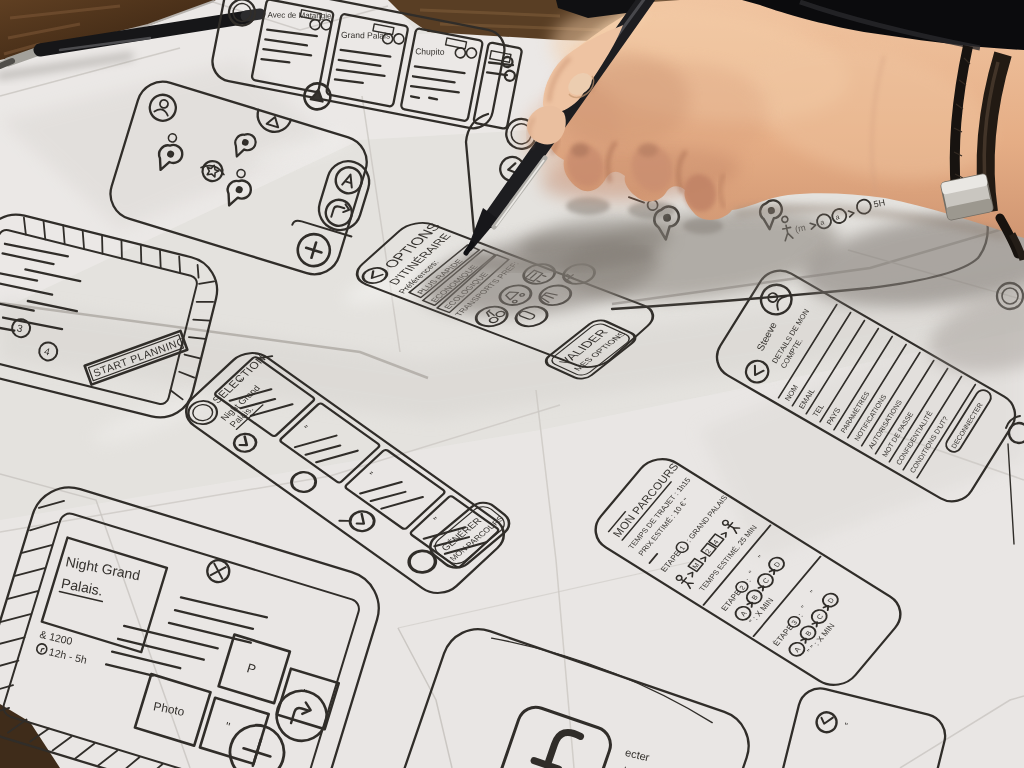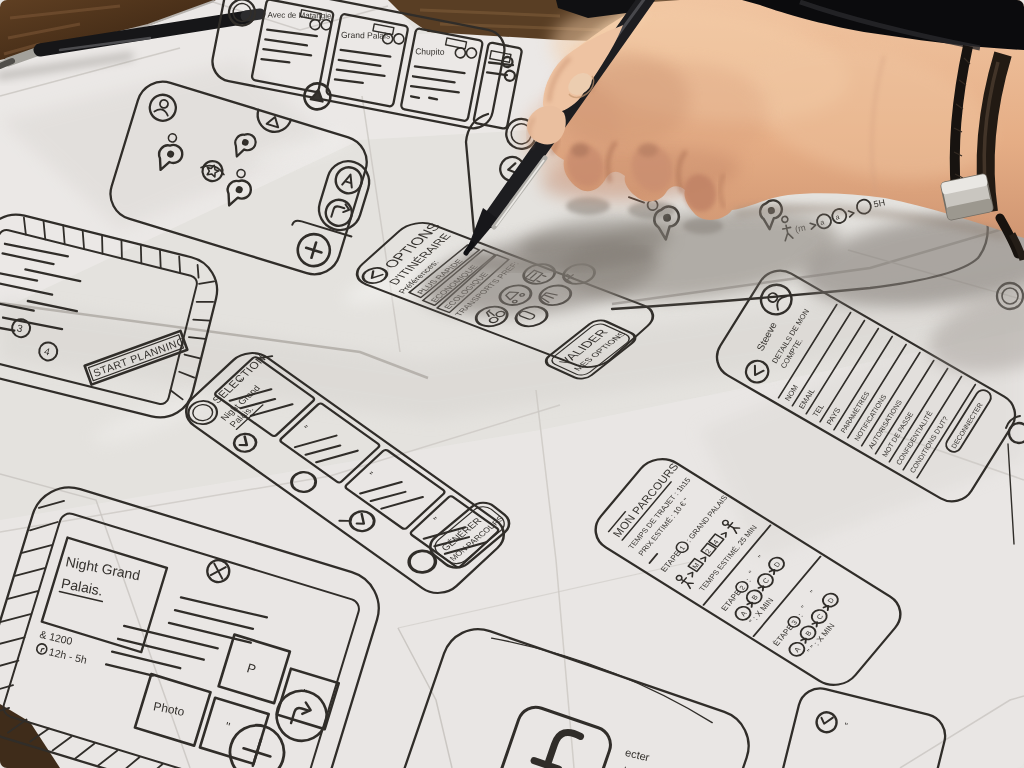--- a/index.html
+++ b/index.html
@@ -1,16 +1,16 @@
 <!DOCTYPE html>
 <html><head>
 <meta charset="utf-8">
 <style>
   html,body{margin:0;padding:0;background:#e6e4e1;}
-  #scene{width:1024px;height:768px;overflow:hidden;position:relative;font-family:"Liberation Sans",sans-serif;border-radius:7px;}
+  #scene{width:1024px;height:768px;overflow:hidden;position:relative;font-family:"Liberation Sans",sans-serif;}
   svg text{font-family:"Liberation Sans",sans-serif;fill:#34312d;}
 </style>
 </head>
 <body>
 <div id="scene">
 <svg width="1024" height="768" viewBox="0 0 1024 768">
 <defs>
   <linearGradient id="wood" x1="0" y1="0" x2="1" y2="1">
     <stop offset="0" stop-color="#5f3f22"></stop>
     <stop offset="0.5" stop-color="#4a3019"></stop>

